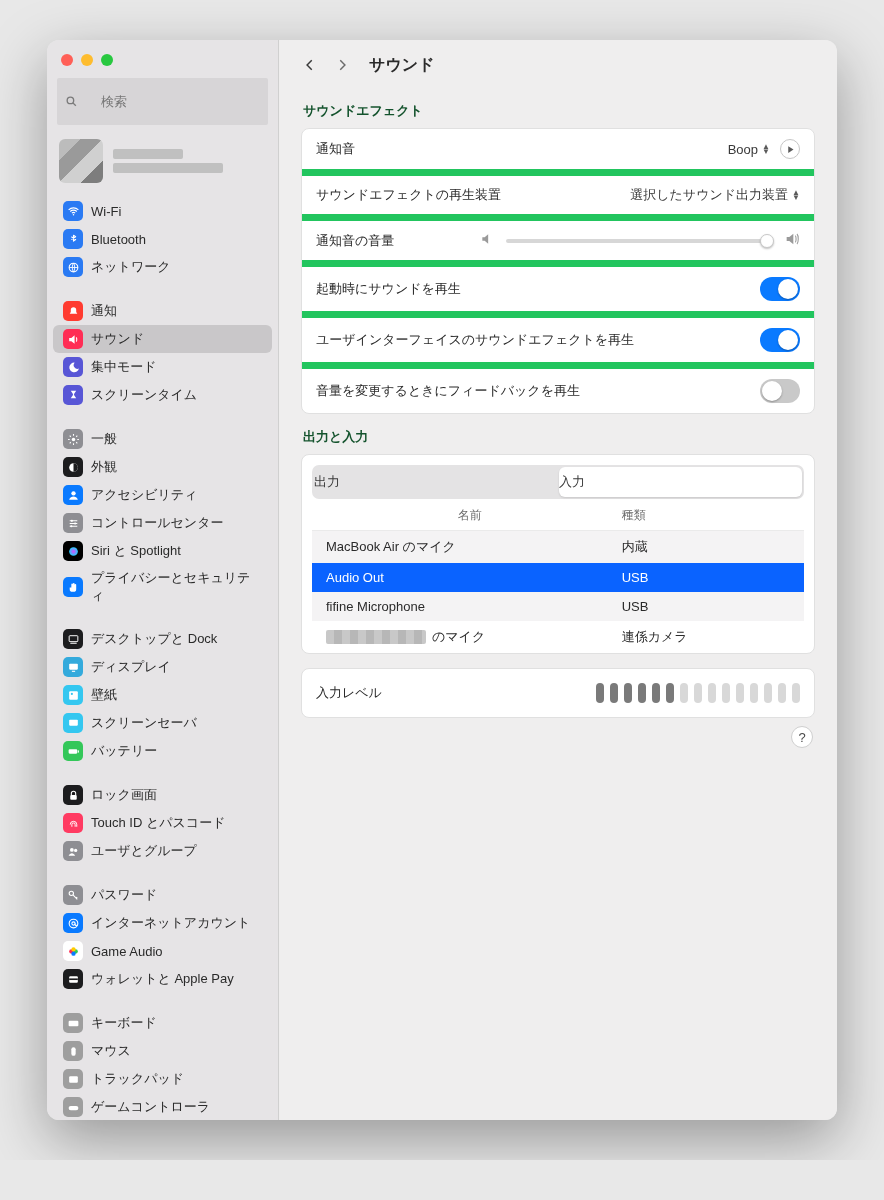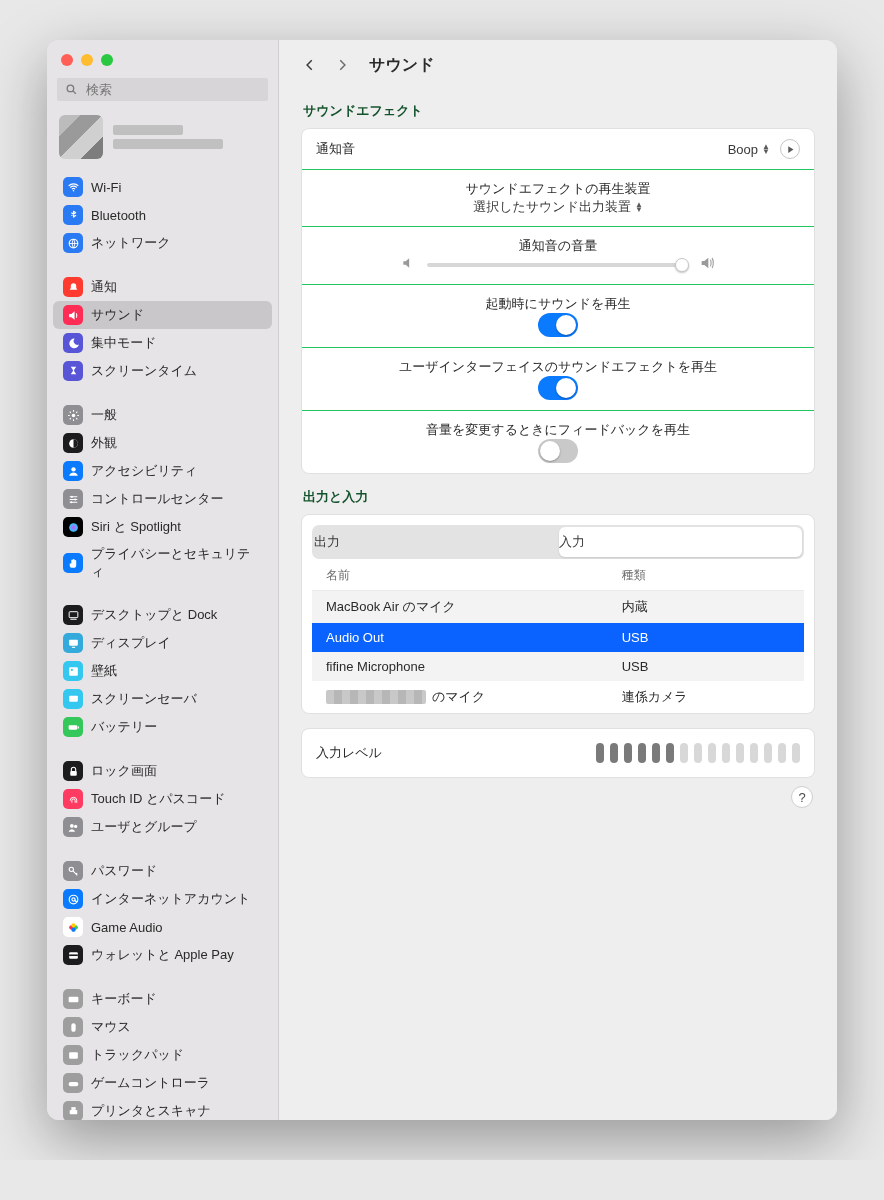--- a/index.html
+++ b/index.html
@@ -30,21 +30,21 @@
     padding: 10px 0 6px 0;
     overflow-y: auto;
   }
   .traffic { display:flex; gap:8px; padding: 4px 14px 12px 14px; }
   .dot { width:12px; height:12px; border-radius:50%; }
   .dot.r{background:#ff5f57;} .dot.y{background:#febc2e;} .dot.g{background:#28c840;}
   .search {
     margin: 0 10px 8px 10px;
     display:flex; align-items:center;
     background:#d7d5d7; border-radius:2px;
-    padding:4px 8px; gap:8px;
+    padding:16px 8px; gap:23px;
   }
   .search svg{flex:0 0 auto;}
   .search input{
     border:none; background:transparent; outline:none;
     font-size:13px; color:#6b6b6b; width:100%;
   }
   .account {
     margin: 2px 10px 6px 10px;
     display:flex; align-items:center; gap:10px;
     padding:4px 2px;
@@ -91,21 +91,21 @@
   .content{padding: 4px 22px 18px 22px;}
   .section-label{font-size:13px;font-weight:600;color:#14532d;margin:14px 0 8px 2px;}
   .card{
     background:#fff; border:1px solid #e0e0e0; border-radius:8px;
     overflow:hidden;
   }
   .row{
     display:flex; align-items:center; justify-content:space-between;
     padding:10px 14px; font-size:13px; color:#2a2a2a;
   }
-  .card .row + .row{ border-top:1px solid #22c55e;flex-direction:column; }
+  .card .row + .row{ border-top:7px solid #22c55e; }
   .row .left{display:flex;align-items:center;gap:8px;}
   .row .right{display:flex;align-items:center;gap:10px;color:#3a3a3a;}
   .popup-val{display:flex;align-items:center;gap:4px;}
   .updown{display:flex;flex-direction:column;line-height:5px;font-size:8px;color:#5a5a5a;}
   .play-btn{
     width:20px;height:20px;border:1px solid #c6c6c6;border-radius:50%;
     display:flex;align-items:center;justify-content:center;color:#5a5a5a;
   }
   .slider-track{
     position:relative;flex:1;height:4px;background:#d7d7d7;border-radius:2px;
@@ -136,21 +136,21 @@
     flex:1;text-align:left;padding:6px 0;font-size:13px;color:#3a3a3a;
     border-radius:6px;
   }
   .seg .tab.active{background:#fff;box-shadow:0 1px 2px rgba(0,0,0,.12);}
   
   .tbl{margin-top:0;}
   .tbl-head{
     display:flex;font-size:12px;color:#6b6b6b;padding:8px 14px 6px;gap:8px;
     border-bottom:1px solid #eaeaea;
   }
-  .col-name{flex:0 0 62%;} .col-type{flex:1;}
+  .col-name{flex:0 0 62%;text-align:center;} .col-type{flex:1;}
   .tbl-body .trow{
     display:flex;padding:7px 14px;font-size:13px;color:#2a2a2a;gap:8px;
   }
   .tbl-body .trow:nth-child(odd){background:#f4f3f4;}
   .tbl-body .trow.sel{background:#0a63ff;color:#fff;}
   .trow .c1{flex:0 0 62%;display:flex;align-items:center;gap:6px;}
   .trow .c2{flex:1;}
   .redact{
     display:inline-block;width:100px;height:14px;border-radius:2px;
     background:repeating-linear-gradient(90deg,#c8c8c8 0 8px,#b7b7b7 8px 16px);

